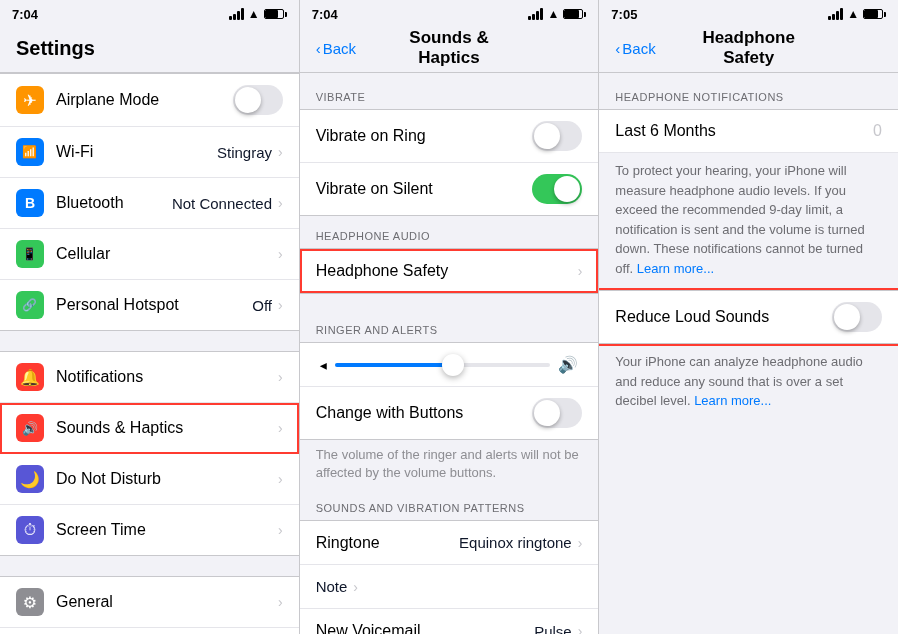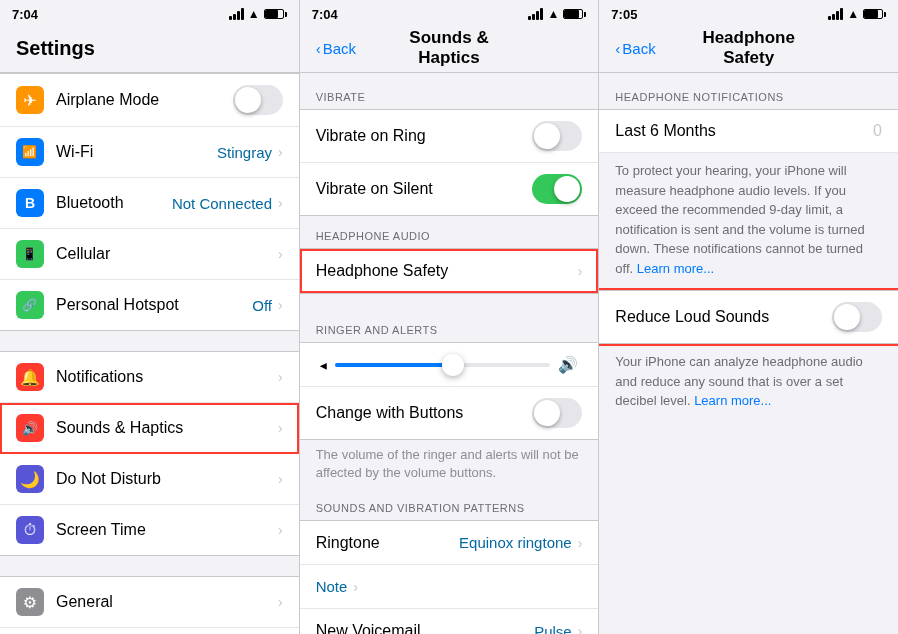--- a/index.html
+++ b/index.html
@@ -115,21 +115,21 @@
     .row-icon.gray { background: #8e8e93; }
     .row-icon.indigo { background: #5856d6; }
 
     .row-label {
       flex: 1;
       font-size: 16px;
       color: #000;
     }
     .row-value {
       font-size: 15px;
-      color: #0369a1;
+      color: #0f172a;
       margin-right: 6px;
     }
     .chevron {
       color: #c7c7cc;
       font-size: 14px;
     }
 
     
     .toggle {
       width: 50px;

